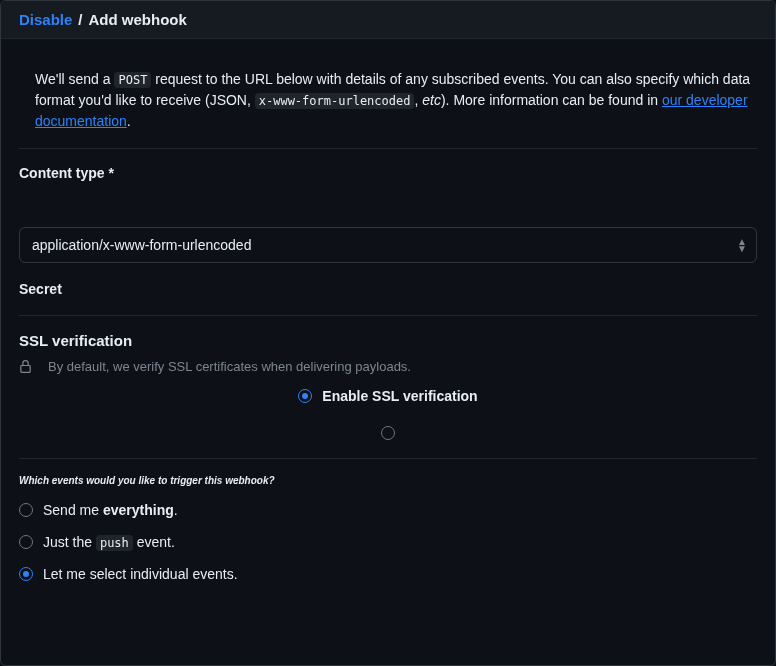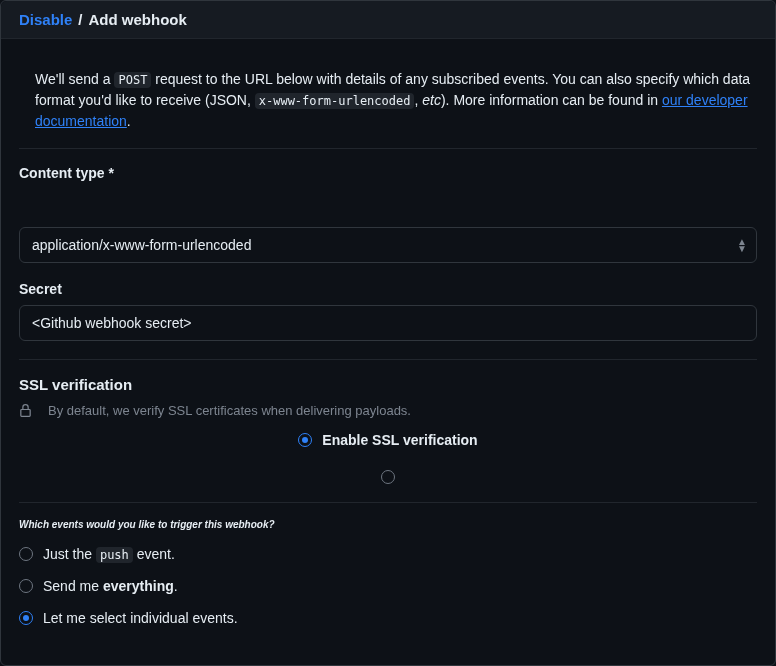--- a/index.html
+++ b/index.html
@@ -133,21 +133,20 @@
         </select>
         <span class="select-arrows">
             <span>▲</span>
             <span>▼</span>
           </span>
       </div>
     </div>
 
     <div class="field">
       <label class="label">Secret</label>
-      <input type="text" class="input" value="&lt;Github webhook secret&gt;" style="">
     </div>
 
     <hr class="sep">
 
     <div class="ssl-heading">SSL verification</div>
     <div class="ssl-note">
       <span class="lock-icon">
         <svg width="13" height="15" viewBox="0 0 16 16" fill="#7d8590">
             <path d="M4 4a4 4 0 0 1 8 0v2h.75A1.75 1.75 0 0 1 14.5 7.75v6.5A1.75 1.75 0 0 1 12.75 16h-9.5A1.75 1.75 0 0 1 1.5 14.25v-6.5A1.75 1.75 0 0 1 3.25 6H4Zm6.5 2V4a2.5 2.5 0 0 0-5 0v2ZM3.25 7.5a.25.25 0 0 0-.25.25v6.5c0 .138.112.25.25.25h9.5a.25.25 0 0 0 .25-.25v-6.5a.25.25 0 0 0-.25-.25Z"></path>
           </svg>
@@ -166,27 +165,27 @@
     </div>
 
     <hr class="sep" style="margin-top:18px;">
 
     <div class="events-q">Which events would you like to trigger this webhook?</div>
 
     <div class="radio-col">
       <label class="radio-item">
         <input type="radio" name="events" style="">
         <span class="radio-label">
-          <span>Just the </span><code class="inline">push</code><span> event.</span>
+          <span>Send me </span><strong>everything</strong><span>.</span>
         </span>
       </label>
       <label class="radio-item">
         <input type="radio" name="events" style="">
         <span class="radio-label">
-          <span>Send me </span><strong>everything</strong><span>.</span>
+          <span>Just the </span><code class="inline">push</code><span> event.</span>
         </span>
       </label>
       <label class="radio-item">
         <input type="radio" name="events" checked="" style="">
         <span class="radio-label">Let me select individual events.</span>
       </label>
     </div>
 
   </div>
 </div>

